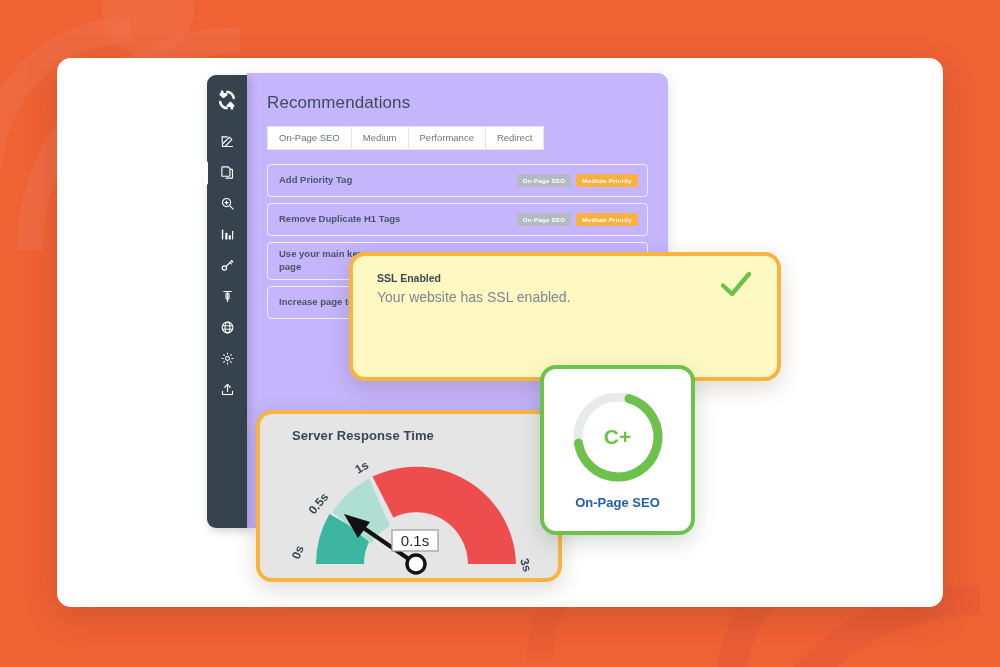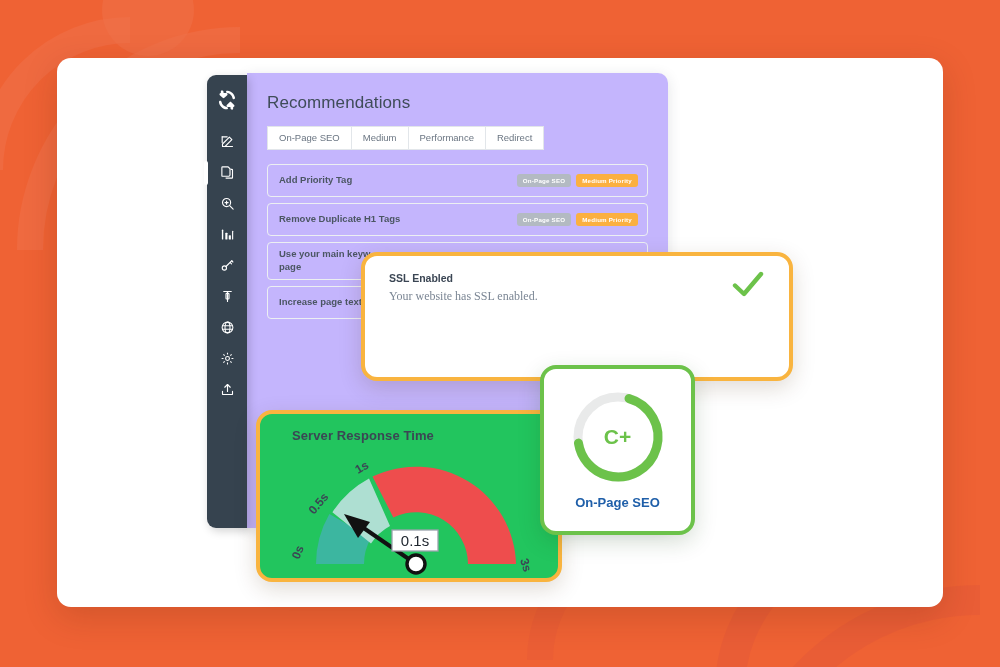--- a/index.html
+++ b/index.html
@@ -100,45 +100,45 @@
     padding: 3px 6px 3px; border-radius: 3px;
     letter-spacing: .2px; white-space: nowrap;
   }
   .badge.cat  { background: #b3bac2; }
   .badge.high { background: #ef4444; }
   .badge.med  { background: #fbb040; }
 
   
   #ssl-card {
     position: absolute;
-    left: 361px; top: 252px;
+    left: 349px; top: 252px;
     width: 432px; height: 129px;
-    background: #ffffff;
+    background: #fef9c3;
     border: 4px solid #f9b43f;
     border-radius: 16px;
     z-index: 6;
     box-shadow: 0 7px 22px rgba(70,40,10,.17);
     padding: 16px 22px 0 24px;
   }
   .ssl-block { position: relative; margin-bottom: 9px; }
   .ssl-name {
     font-size: 10.5px; font-weight: bold; color: #3b4654;
     margin-bottom: 5px;
   }
-  .ssl-desc { font-size: 12px; color: #7b8694; font-family: Liberation Serif, serif; }
+  .ssl-desc { font-size: 14px; color: #7b8694; }
   .ssl-check {
     position: absolute; right: 2px; top: -2px;
   }
 
   
   #srt-card {
     position: absolute;
     left: 256px; top: 410px;
     width: 306px; height: 172px;
-    background: #22c55e;
+    background: #e5e5e5;
     border: 4px solid #f9b43f;
     border-radius: 16px;
     z-index: 5;
     box-shadow: 0 7px 22px rgba(70,40,10,.17);
     padding: 14px 0 7px 32px;
   }
   #srt-title {
     font-size: 13px; font-weight: bold; color: #3b4654;
     letter-spacing: .1px;
   }

